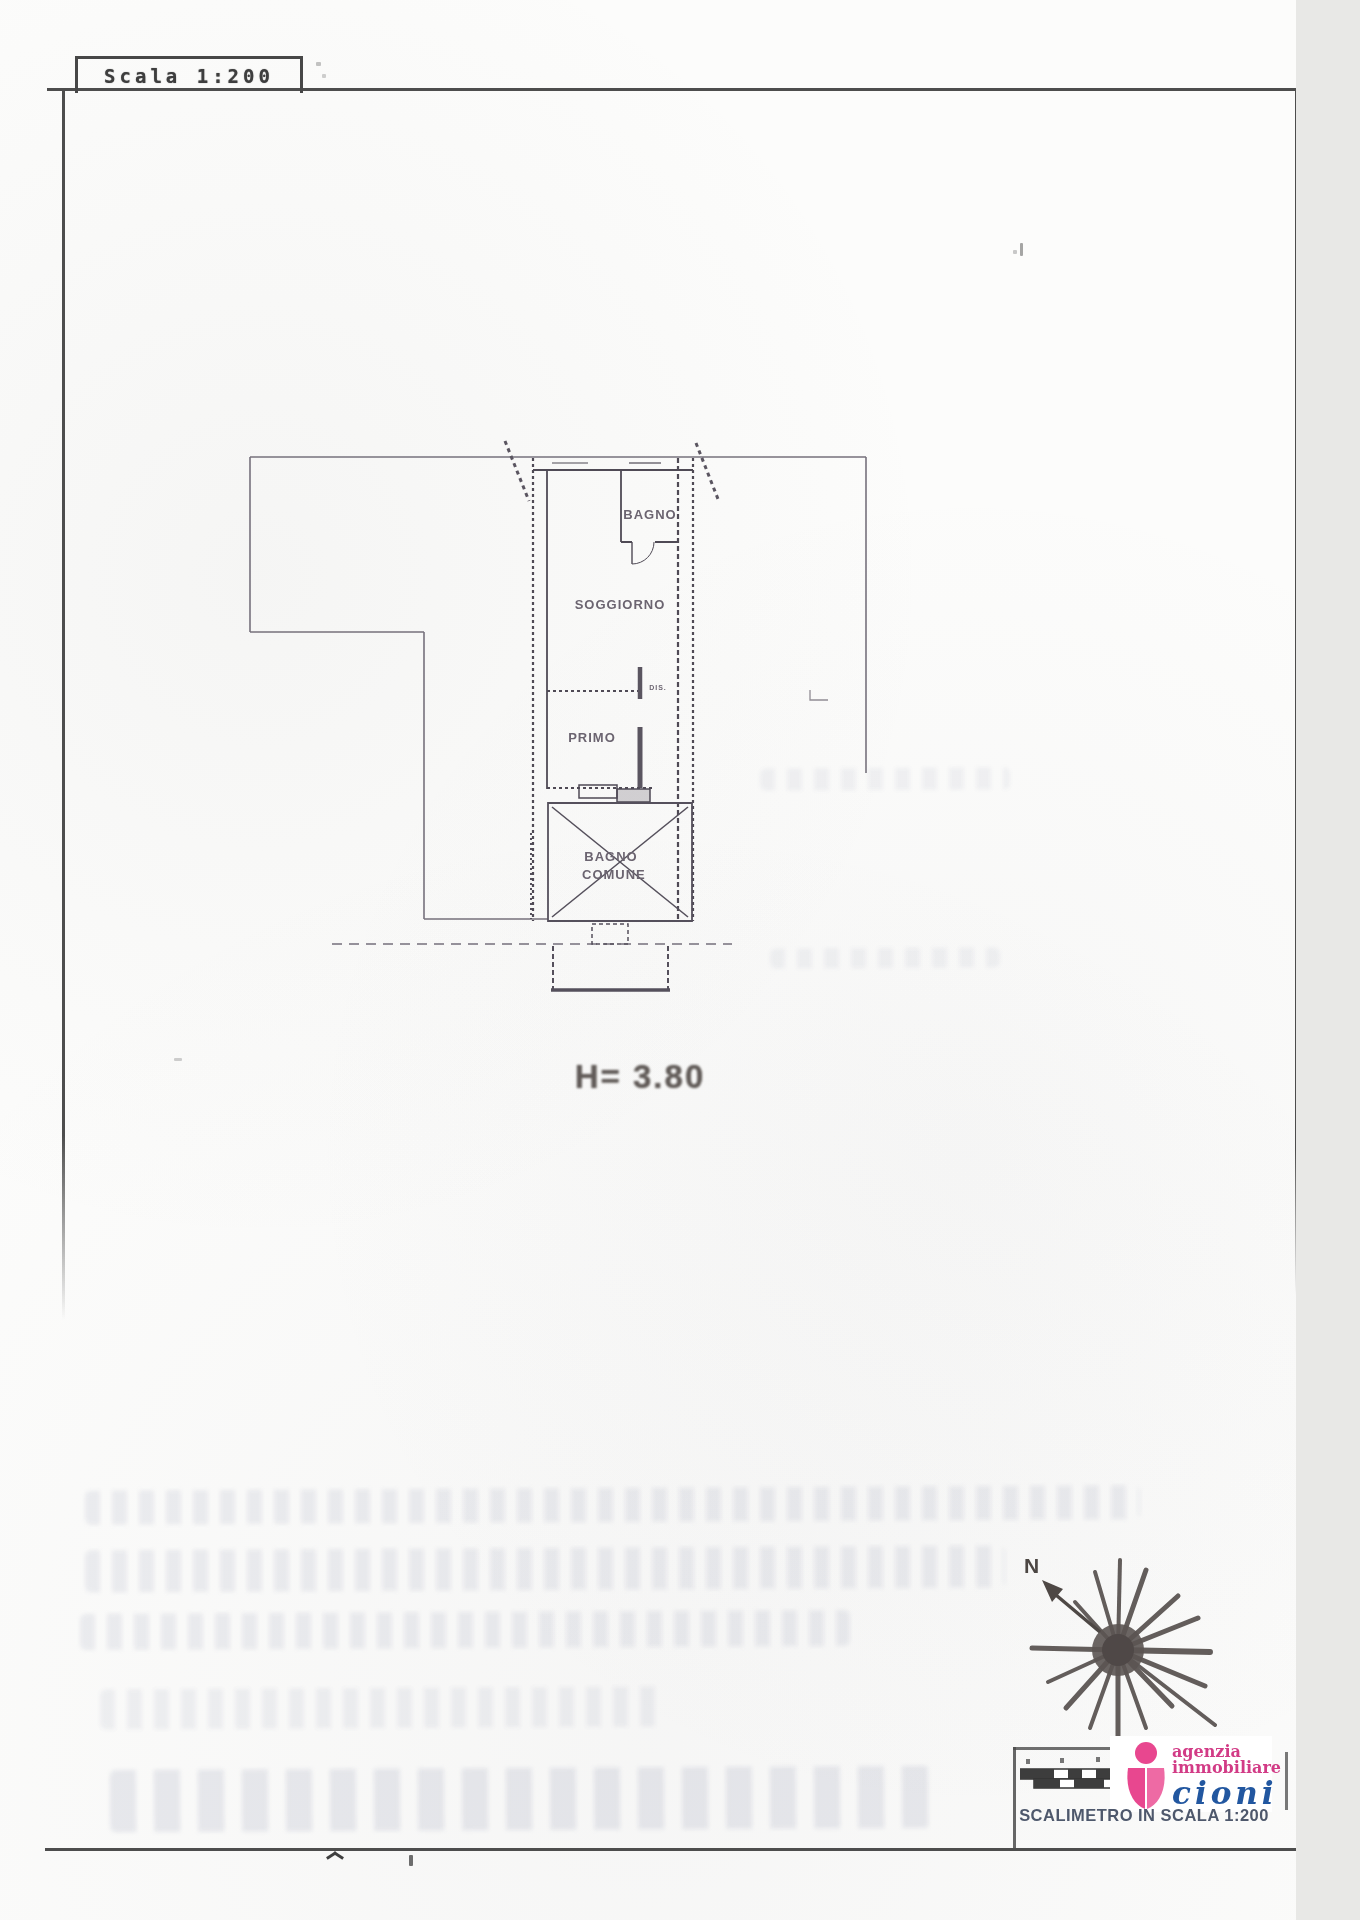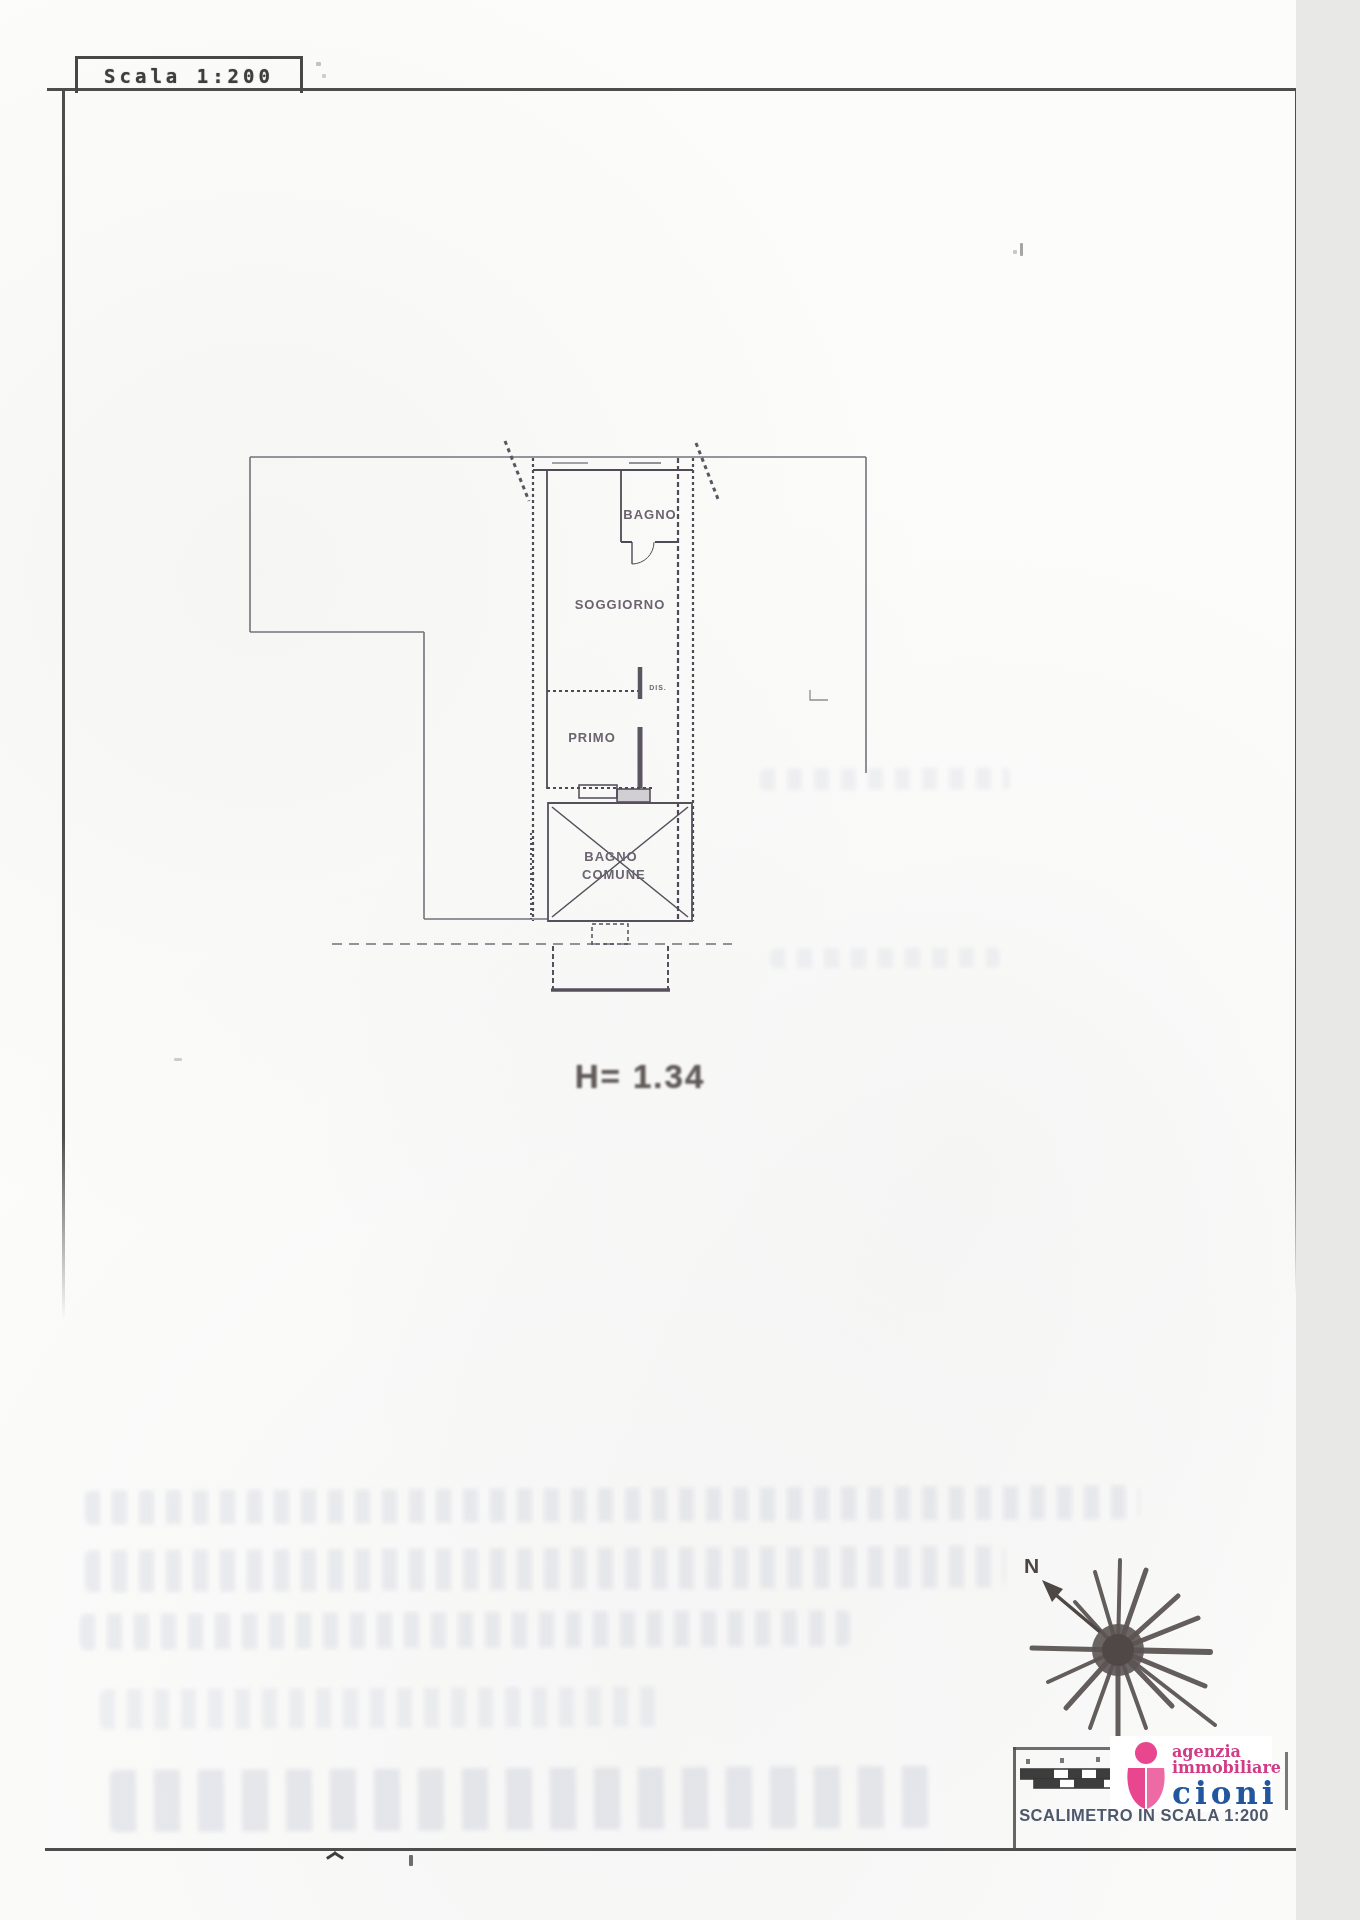--- a/index.html
+++ b/index.html
@@ -65,21 +65,21 @@
   }
   .ghost.big{
     background:repeating-linear-gradient(90deg,
       rgba(100,110,145,0.13) 0px, rgba(100,110,145,0.13) 26px,
       transparent 26px, transparent 44px);
   }
   
   .logo-white{position:absolute;left:1110px;top:1736px;width:162px;height:76px;background:#ffffff;}
   .agency-text{position:absolute;left:1172px;top:1744px;line-height:1.02;}
   .agency-small{font-family:"DejaVu Serif", serif;font-size:16px;font-weight:bold;}
-  .agency-name{font-family:"DejaVu Serif", serif;font-size:31px;font-weight:bold;letter-spacing:4px;margin-top:1px;}
+  .agency-name{font-family:"DejaVu Serif", serif;font-size:31px;font-weight:bold;letter-spacing:4px;margin-top:1px;font-style:italic;}
   .footer-caption{
     position:absolute;left:998px;top:1806px;width:292px;text-align:center;
     font-size:17px;font-weight:bold;color:#4e586c;letter-spacing:0.5px;
     filter:blur(0.45px);transform:scaleX(0.97);
   }
   
   .speck{position:absolute;background:#8a8a8a;border-radius:1px;}
   .caret{position:absolute;left:326px;top:1854px;width:18px;height:10px;}
   .caret:before,.caret:after{content:"";position:absolute;top:0;width:11px;height:3px;background:#3f3f3f;}
   .caret:before{left:0;transform:rotate(-32deg);}
@@ -155,21 +155,21 @@
     </g>
   </svg>
 
   <div class="room-label" style="left:650px;top:507px;">BAGNO</div>
   <div class="room-label" style="left:596px;top:597px;margin-left:24px;">SOGGIORNO</div>
   <div class="room-label" style="left:658px;top:684px;font-size:7px;">DIS.</div>
   <div class="room-label" style="left:592px;top:730px;">PRIMO</div>
   <div class="room-label wrap" style="left:611px;top:848px;width:58px;white-space:normal;">BAGNO COMUNE</div>
 
   <div class="plan-title">
-    <div class="pt-height">H= 1.34</div>
+    <div class="pt-height">H= 3.80</div>
   </div>
 
   <div class="ghost" style="left:760px;top:768px;width:250px;height:22px;opacity:.7;"></div>
   <div class="ghost" style="left:770px;top:948px;width:230px;height:20px;opacity:.7;"></div>
   <div class="ghost" style="left:85px;top:1488px;width:1055px;height:34px;"></div>
   <div class="ghost" style="left:85px;top:1548px;width:920px;height:42px;"></div>
   <div class="ghost" style="left:80px;top:1612px;width:770px;height:36px;"></div>
   <div class="ghost" style="left:100px;top:1688px;width:560px;height:40px;opacity:.8;"></div>
   <div class="ghost big" style="left:110px;top:1768px;width:820px;height:62px;"></div>
 

